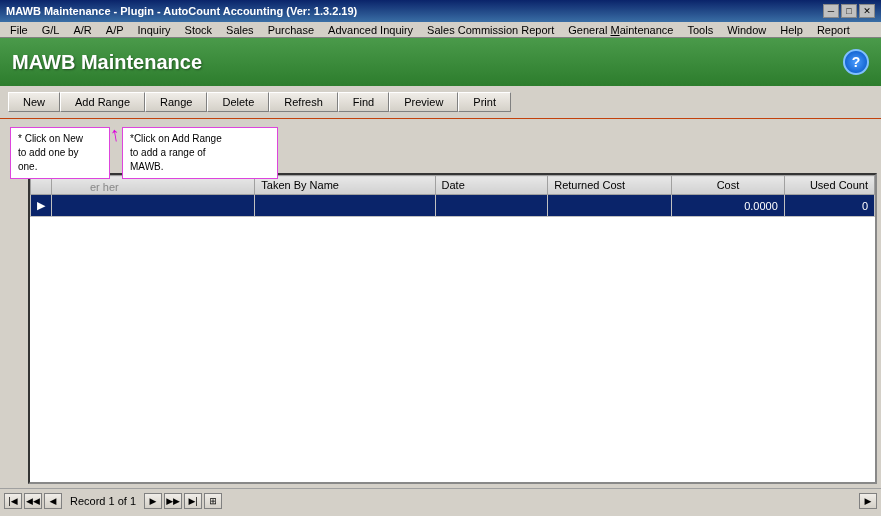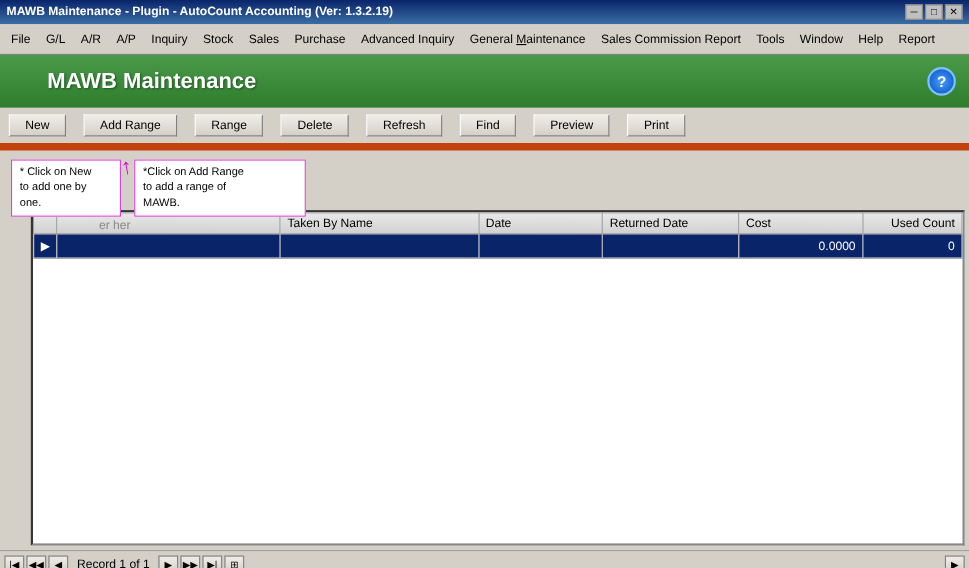--- a/index.html
+++ b/index.html
@@ -27,21 +27,21 @@
       color: black;
     }
 
     
     .menu-bar {
       background: #d4d0c8;
       border-bottom: 1px solid #808080;
       display: flex;
       align-items: center;
       padding: 2px 4px;
-      height: 28px;
+      height: 16px;
       gap: 2px;
     }
     .menu-item {
       padding: 2px 6px;
       font-size: 11px;
       cursor: pointer;
       color: black;
     }
 
     
@@ -51,41 +51,40 @@
       display: flex;
       align-items: center;
       justify-content: space-between;
       height: 48px;
     }
     .header-title {
       color: white;
       font-size: 20px;
       font-weight: bold;
       text-shadow: 1px 1px 2px rgba(0,0,0,0.4);
-      margin-left: 31px;
     }
     .help-btn {
       width: 26px; height: 26px;
       background: radial-gradient(circle, #4a9dff, #0050c0);
       border-radius: 50%;
       display: flex; align-items: center; justify-content: center;
       color: white;
       font-weight: bold;
       font-size: 14px;
       cursor: pointer;
       border: 2px solid #80c0ff;
     }
 
     
     .toolbar {
       background: #d4d0c8;
       padding: 6px 8px;
       display: flex;
-      gap: 16px;
-      border-bottom: 7px solid #c2410c;
+      gap: 0;
+      border-bottom: 1px solid #c2410c;
     }
     .toolbar-btn {
       padding: 3px 14px;
       background: linear-gradient(to bottom, #f0ede8, #d4d0c8);
       border: 1px solid #808080;
       border-top-color: #ffffff;
       border-left-color: #ffffff;
       font-size: 11px;
       cursor: pointer;
       min-width: 50px;
@@ -196,22 +195,22 @@
 <div class="menu-bar">
   <span class="menu-item">File</span>
   <span class="menu-item">G/L</span>
   <span class="menu-item">A/R</span>
   <span class="menu-item">A/P</span>
   <span class="menu-item">Inquiry</span>
   <span class="menu-item">Stock</span>
   <span class="menu-item">Sales</span>
   <span class="menu-item">Purchase</span>
   <span class="menu-item">Advanced Inquiry</span>
+  <span class="menu-item">Sales Commission Report</span>
   <span class="menu-item">General <u>M</u>aintenance</span>
-  <span class="menu-item">Sales Commission Report</span>
   <span class="menu-item">Tools</span>
   <span class="menu-item">Window</span>
   <span class="menu-item">Help</span>
   <span class="menu-item">Report</span>
 </div>
 
 <div class="main-wrapper">
 
   <div class="header-bar">
     <span class="header-title">MAWB Maintenance</span>
@@ -252,22 +251,22 @@
     <div style="position: absolute; left: 90px; top: 62px; z-index: 20; font-size: 11px; color: #888; pointer-events: none;">er her</div>
 
     <div class="table-container" style="margin-top: 50px;">
       <table class="data-table">
         <thead>
           <tr>
             <th style="width:18px;"></th>
             <th style="min-width:180px;"></th>
             <th style="min-width:160px;">Taken By Name</th>
             <th style="min-width:100px;">Date</th>
-            <th style="min-width:110px;">Returned Date</th>
-            <th style="min-width:100px; text-align:left;">Cost</th>
+            <th style="min-width:110px;">Returned Cost</th>
+            <th style="min-width:100px; text-align:center;">Cost</th>
             <th style="min-width:80px; text-align:right;">Used Count</th>
           </tr>
         </thead>
         <tbody>
           <tr class="row-selected">
             <td class="row-indicator">▶</td>
             <td></td>
             <td></td>
             <td></td>
             <td></td>

